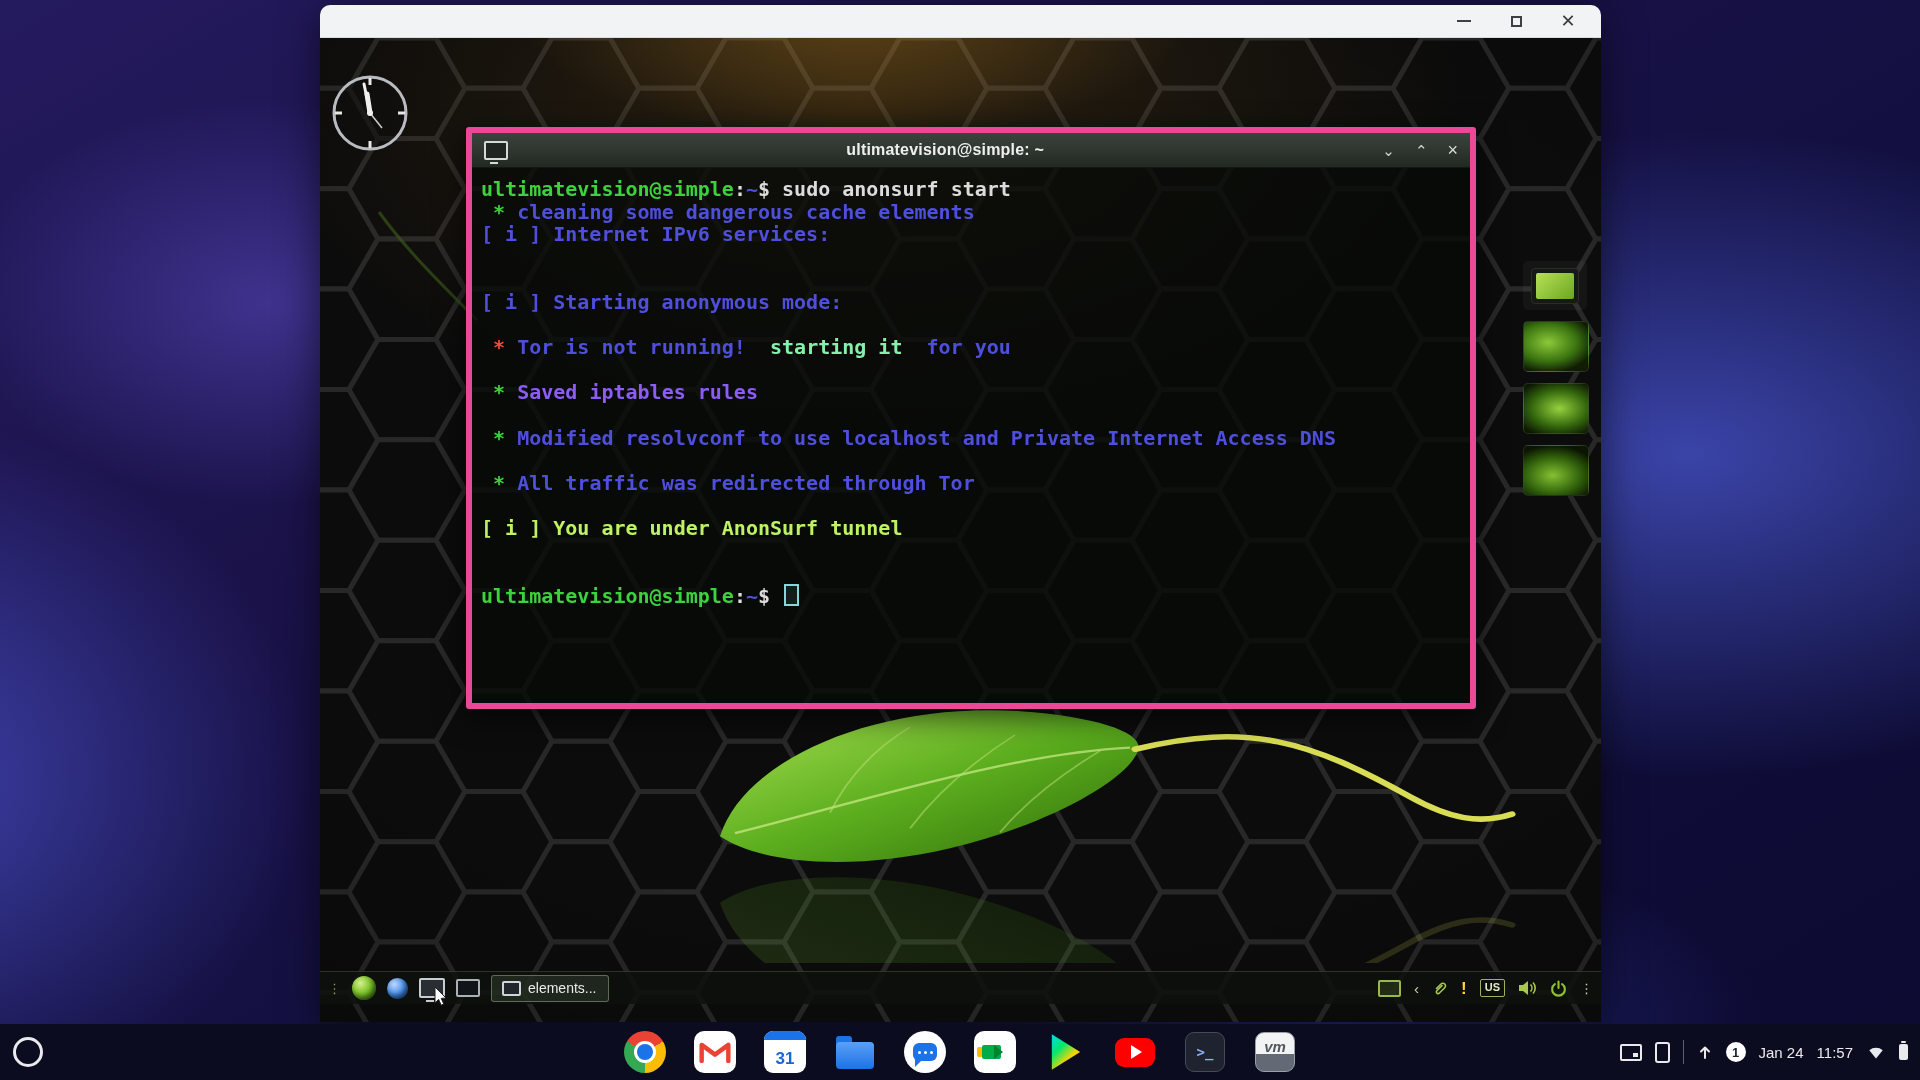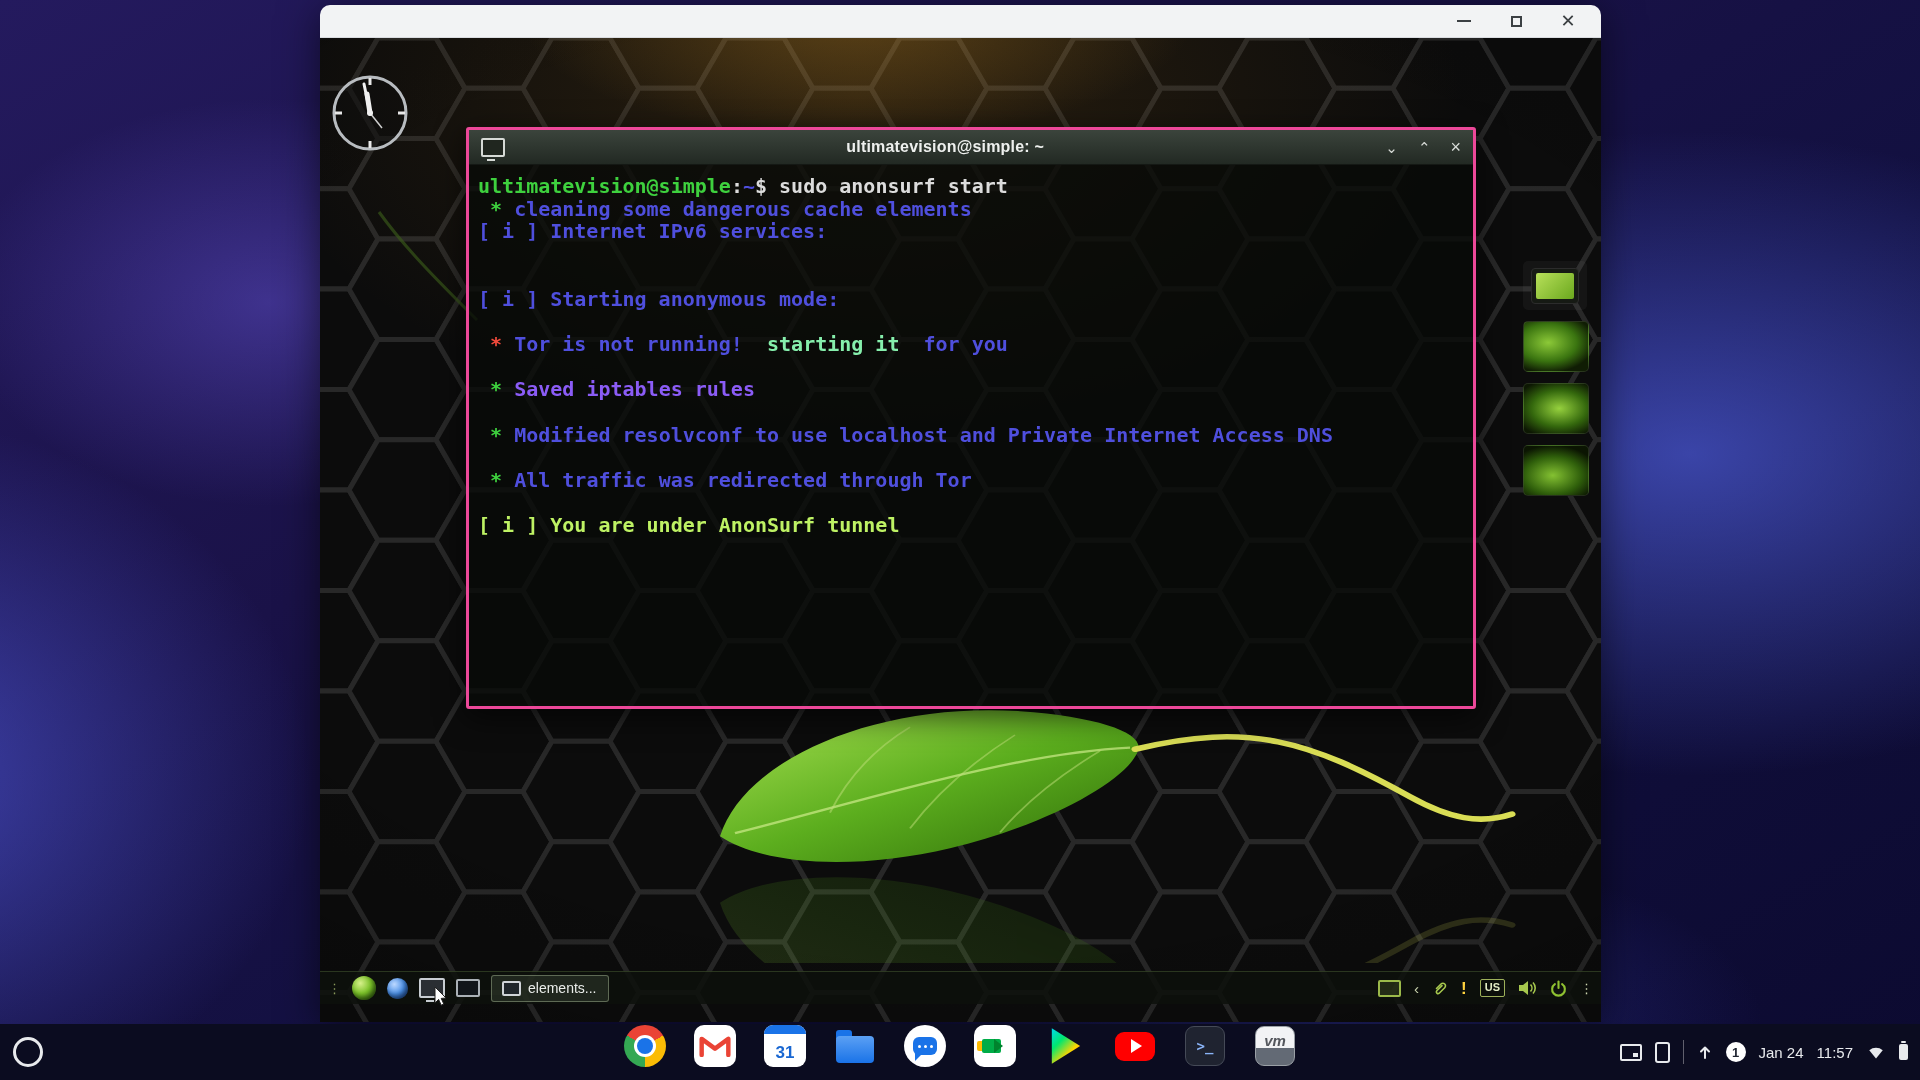--- a/index.html
+++ b/index.html
@@ -41,21 +41,21 @@
   .dicon.computer{background:rgba(255,255,255,.04);}
   .pc-shape{width:48px;height:36px;background:#161a14;border-radius:4px;padding:4px;box-sizing:border-box;border:1px solid #2c2c2c;}
   .pc-screen{width:100%;height:100%;background:linear-gradient(135deg,#b8e05a,#6ba81e);border-radius:2px;}
   .dicon.leaf-thumb{border:1px solid rgba(255,255,255,.10);
     background:
       radial-gradient(46px 30px at 38% 42%, #8cc938, #3a7410 62%, #101d04 100%);}
   .dicon.leaf-thumb:nth-child(3){background:radial-gradient(46px 30px at 55% 50%, #96d13e, #34680d 60%, #0d1803 100%);}
   .dicon.leaf-thumb:nth-child(4){background:radial-gradient(46px 30px at 45% 60%, #84c132, #2f5f0b 62%, #0b1502 100%);}
 
   
-  .terminal{position:absolute;left:146px;top:89px;width:1010px;height:582px;z-index:5;border:3px solid #ec4899;border-radius:3px;box-shadow:0 8px 30px rgba(0,0,0,.65);display:flex;flex-direction:column;box-sizing:border-box;}
+  .terminal{position:absolute;left:146px;top:89px;width:1010px;height:582px;z-index:5;border:6px solid #ec4899;border-radius:3px;box-shadow:0 8px 30px rgba(0,0,0,.65);display:flex;flex-direction:column;box-sizing:border-box;}
   .terminal-titlebar{height:34px;flex:0 0 34px;background:linear-gradient(#3b443c,#222923);border-bottom:1px solid #141814;display:flex;align-items:center;padding:0 12px;}
   .term-mini-icon{width:20px;height:15px;border:2px solid #d6dad6;border-radius:2px;background:#20261f;position:relative;}
   .term-mini-icon::after{content:"";position:absolute;left:4px;bottom:-6px;width:8px;height:2px;background:#d6dad6;}
   .terminal-title{flex:1;text-align:center;color:#eef0ee;font-weight:bold;font-size:16px;letter-spacing:.2px;}
   .term-controls{display:flex;gap:20px;align-items:center;color:#d8dcd8;font-size:15px;}
   .term-controls span{cursor:default;line-height:1;}
   .terminal-body{flex:1;background:rgba(8,10,8,.78);padding:9px 8px 0 9px;overflow:hidden;font-family:"DejaVu Sans Mono",monospace;font-size:20px;font-weight:bold;color:#dcdcdc;}
   .term-line{height:22.6px;white-space:pre;}
   .term-cursor{display:inline-block;width:11px;height:18px;border:2px solid #86d7d7;background:rgba(134,215,215,.10);vertical-align:-3px;margin-left:2px;}
 
@@ -79,21 +79,21 @@
   .tray-chev{color:#cdd6b0;font-size:15px;line-height:1;}
   .tray-warning{color:#ffd23e;font-weight:bold;font-size:17px;line-height:1;}
   .tray-kbd{border:1px solid #9db05a;color:#e2ebc4;font-weight:bold;font-size:11px;padding:1px 4px;border-radius:2px;line-height:1.2;}
   .tray-menu{color:#cdd6b0;font-size:13px;line-height:1;}
 
   .mouse-cursor{position:absolute;left:114px;top:948px;z-index:8;}
 
   
   .shelf{position:absolute;left:0;right:0;bottom:0;height:56px;background:#0b0c20;z-index:10;}
   .launcher{position:absolute;left:13px;top:13px;width:30px;height:30px;border:3px solid #e8eaed;border-radius:50%;box-sizing:border-box;}
-  .shelf-apps{position:absolute;left:50%;top:0;height:56px;transform:translateX(-50%);display:flex;gap:26px;}
+  .shelf-apps{position:absolute;left:50%;top:0;height:56px;transform:translateX(-50%);display:flex;align-items:center;gap:26px;}
   .app{width:44px;height:44px;display:flex;align-items:center;justify-content:center;}
 
   .ic-chrome{width:42px;height:42px;border-radius:50%;background:conic-gradient(from 60deg,#fbbc05 0 120deg,#34a853 0 240deg,#ea4335 0 360deg);position:relative;}
   .ic-chrome::before{content:"";position:absolute;inset:10px;background:#fff;border-radius:50%;}
   .ic-chrome::after{content:"";position:absolute;inset:13px;background:#1a73e8;border-radius:50%;}
 
   .ic-gmail{width:42px;height:42px;background:#fff;border-radius:10px;display:flex;align-items:center;justify-content:center;}
   .ic-cal{width:42px;height:42px;background:#fff;border-radius:9px;position:relative;overflow:hidden;display:flex;align-items:flex-end;justify-content:center;}
   .ic-cal::before{content:"";position:absolute;top:0;left:0;right:0;height:9px;background:#1a73e8;}
   .cal-day{color:#1967d2;font-weight:bold;font-size:17px;margin-bottom:4px;}
@@ -460,20 +460,21 @@
             <div class="term-line"></div>
             <div class="term-line"><span style="color: rgb(220, 220, 220);"> </span><span style="color: rgb(62, 209, 62);">*</span><span style="color: #8b5cf6;"> Saved iptables rules</span></div>
             <div class="term-line"></div>
             <div class="term-line"><span style="color: rgb(220, 220, 220);"> </span><span style="color: rgb(62, 209, 62);">*</span><span style="color: rgb(79, 79, 221);"> Modified resolvconf to use localhost and Private Internet Access DNS</span></div>
             <div class="term-line"></div>
             <div class="term-line"><span style="color: rgb(220, 220, 220);"> </span><span style="color: rgb(62, 209, 62);">*</span><span style="color: rgb(79, 79, 221);"> All traffic was redirected through Tor</span></div>
             <div class="term-line"></div>
             <div class="term-line"><span style="color: #bef264;">[ i ] You are under AnonSurf tunnel</span></div>
             <div class="term-line"></div>
             <div class="term-line"></div>
+            <div class="term-line"><span style="color: rgb(62, 209, 62);">ultimatevision@simple</span><span style="color: rgb(220, 220, 220);">:</span><span style="color: rgb(79, 79, 221);">~</span><span style="color: rgb(220, 220, 220);">$ </span><span class="term-cursor"></span></div>
           </div>
       </div>
 
       <div class="vm-taskbar">
         <span class="grip">⋮</span>
         <span class="orb green"></span>
         <span class="orb blue"></span>
         <span class="tb-term"></span>
         <span class="tb-display"></span>
         <span class="win-button">

